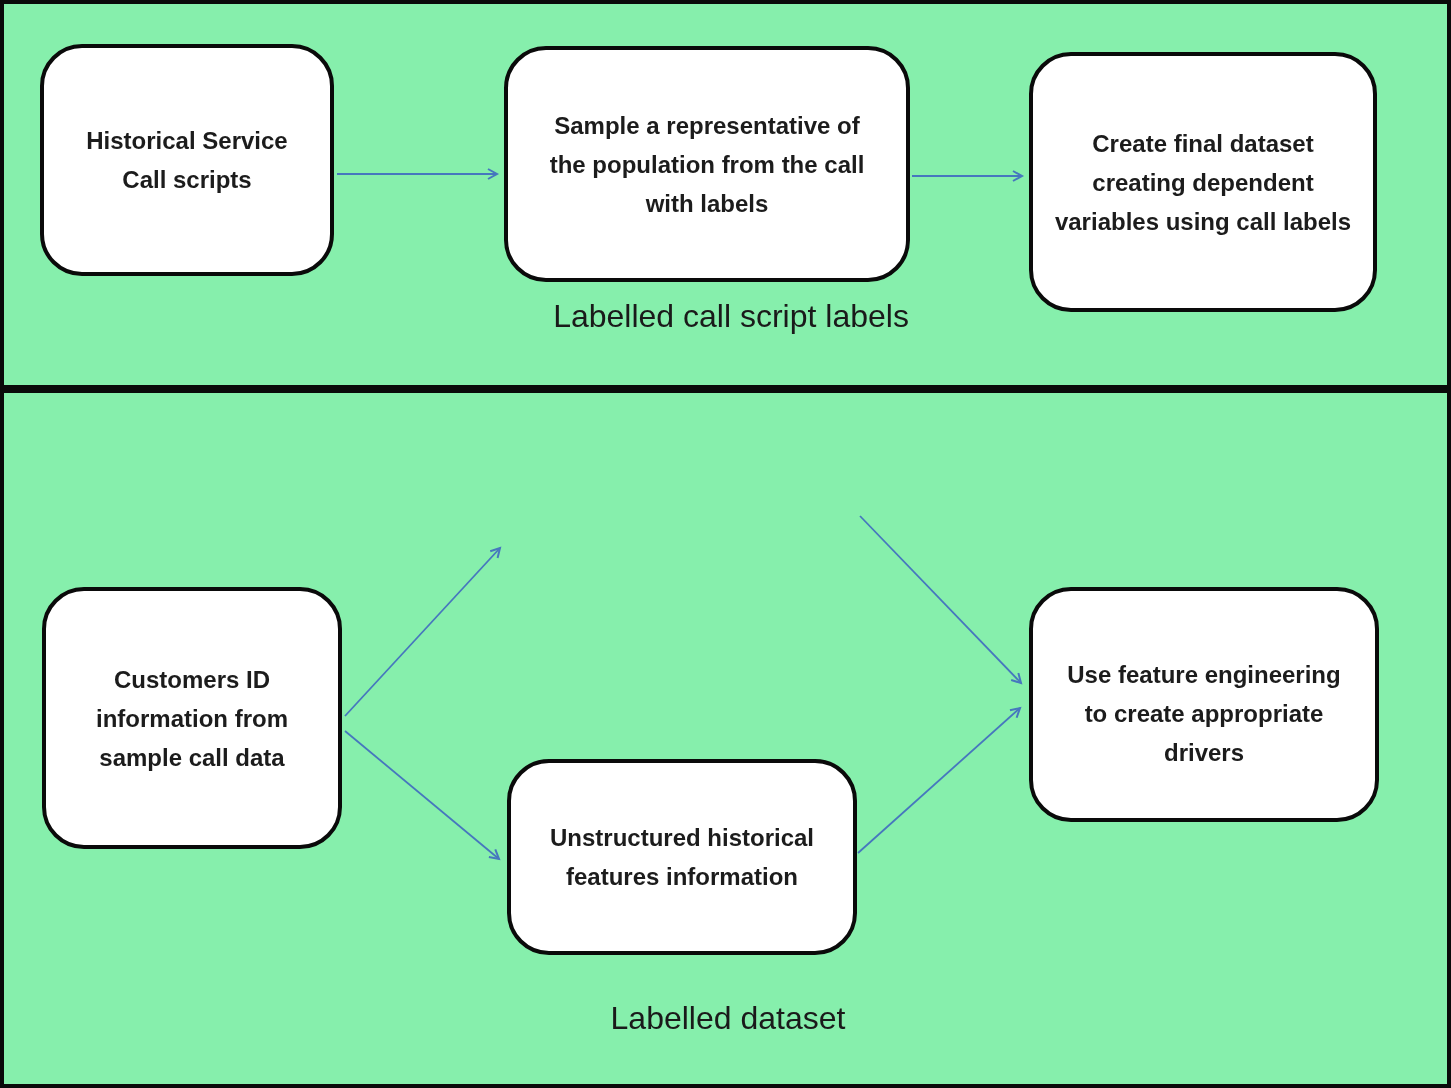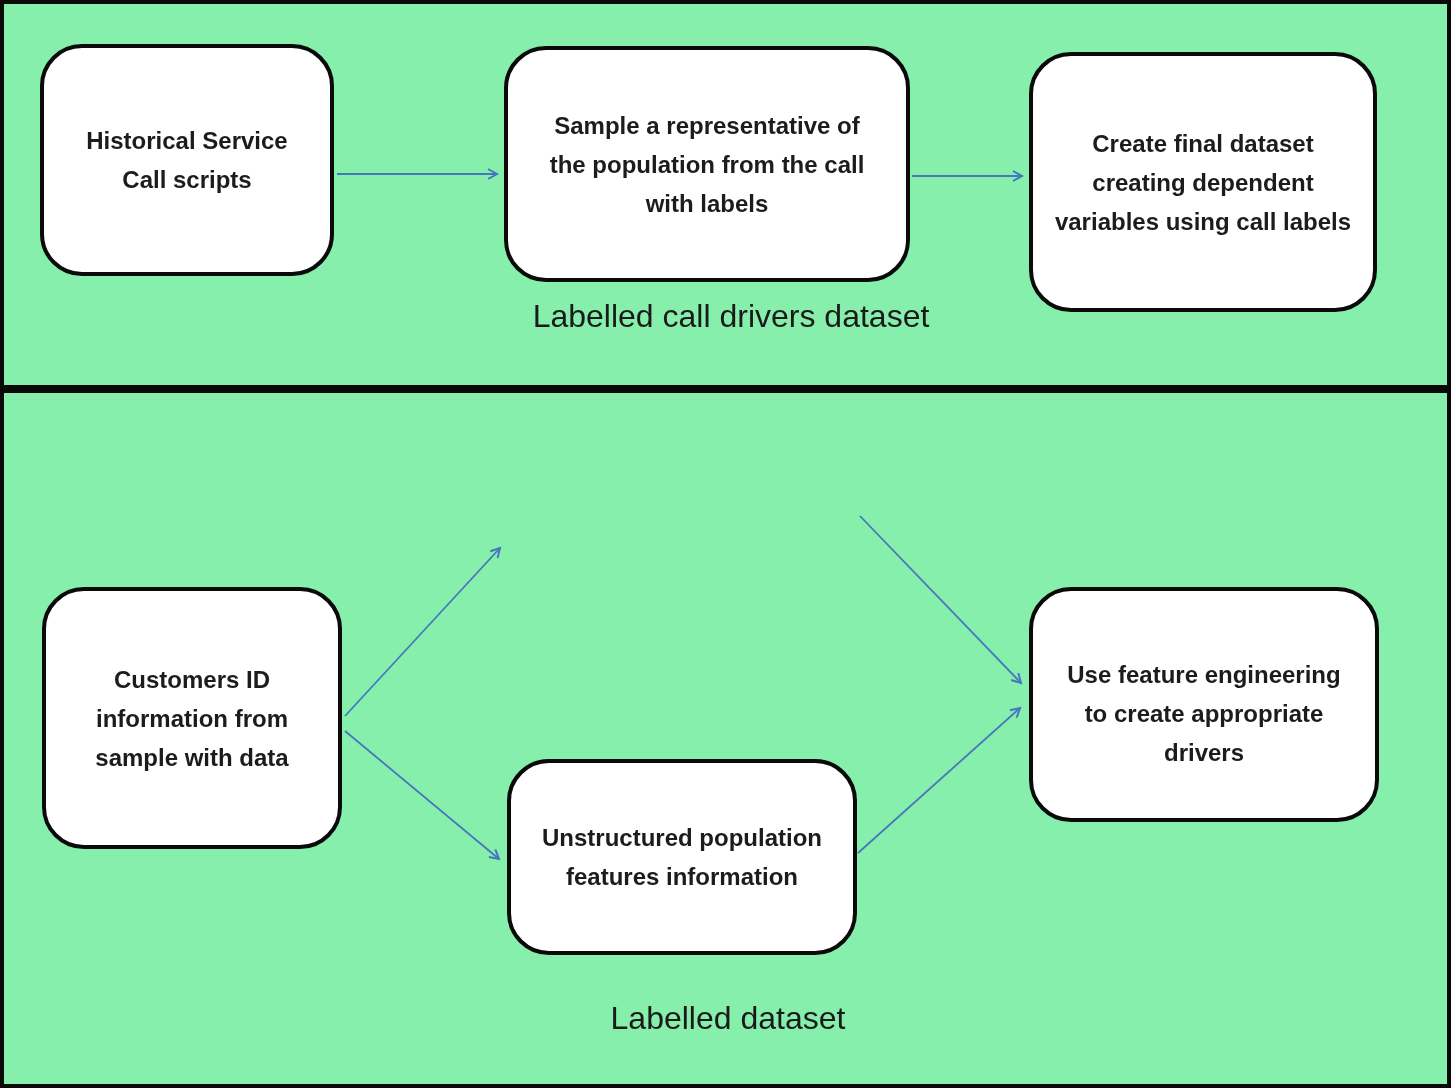--- a/index.html
+++ b/index.html
@@ -97,26 +97,26 @@
 
   <div class="node node-historical">
     <span>Historical Service Call scripts</span>
   </div>
   <div class="node node-final">
     <span>Create final dataset creating dependent variables using call labels</span>
   </div>
   <div class="node node-sample">
     <span>Sample a representative of the population from the call with labels</span>
   </div>
-  <div class="section-label label-top">Labelled call drivers dataset</div>
+  <div class="section-label label-top">Labelled call script labels</div>
 
   <div class="node node-customers">
-    <span>Customers ID information from sample with data</span>
+    <span>Customers ID information from sample call data</span>
   </div>
   <div class="node node-unstructured">
-    <span>Unstructured population features information</span>
+    <span>Unstructured historical features information</span>
   </div>
   <div class="node node-featureeng">
     <span>Use feature engineering to create appropriate drivers</span>
   </div>
   <div class="section-label label-bottom">Labelled dataset</div>
 
 </div>
 
 </body></html>

